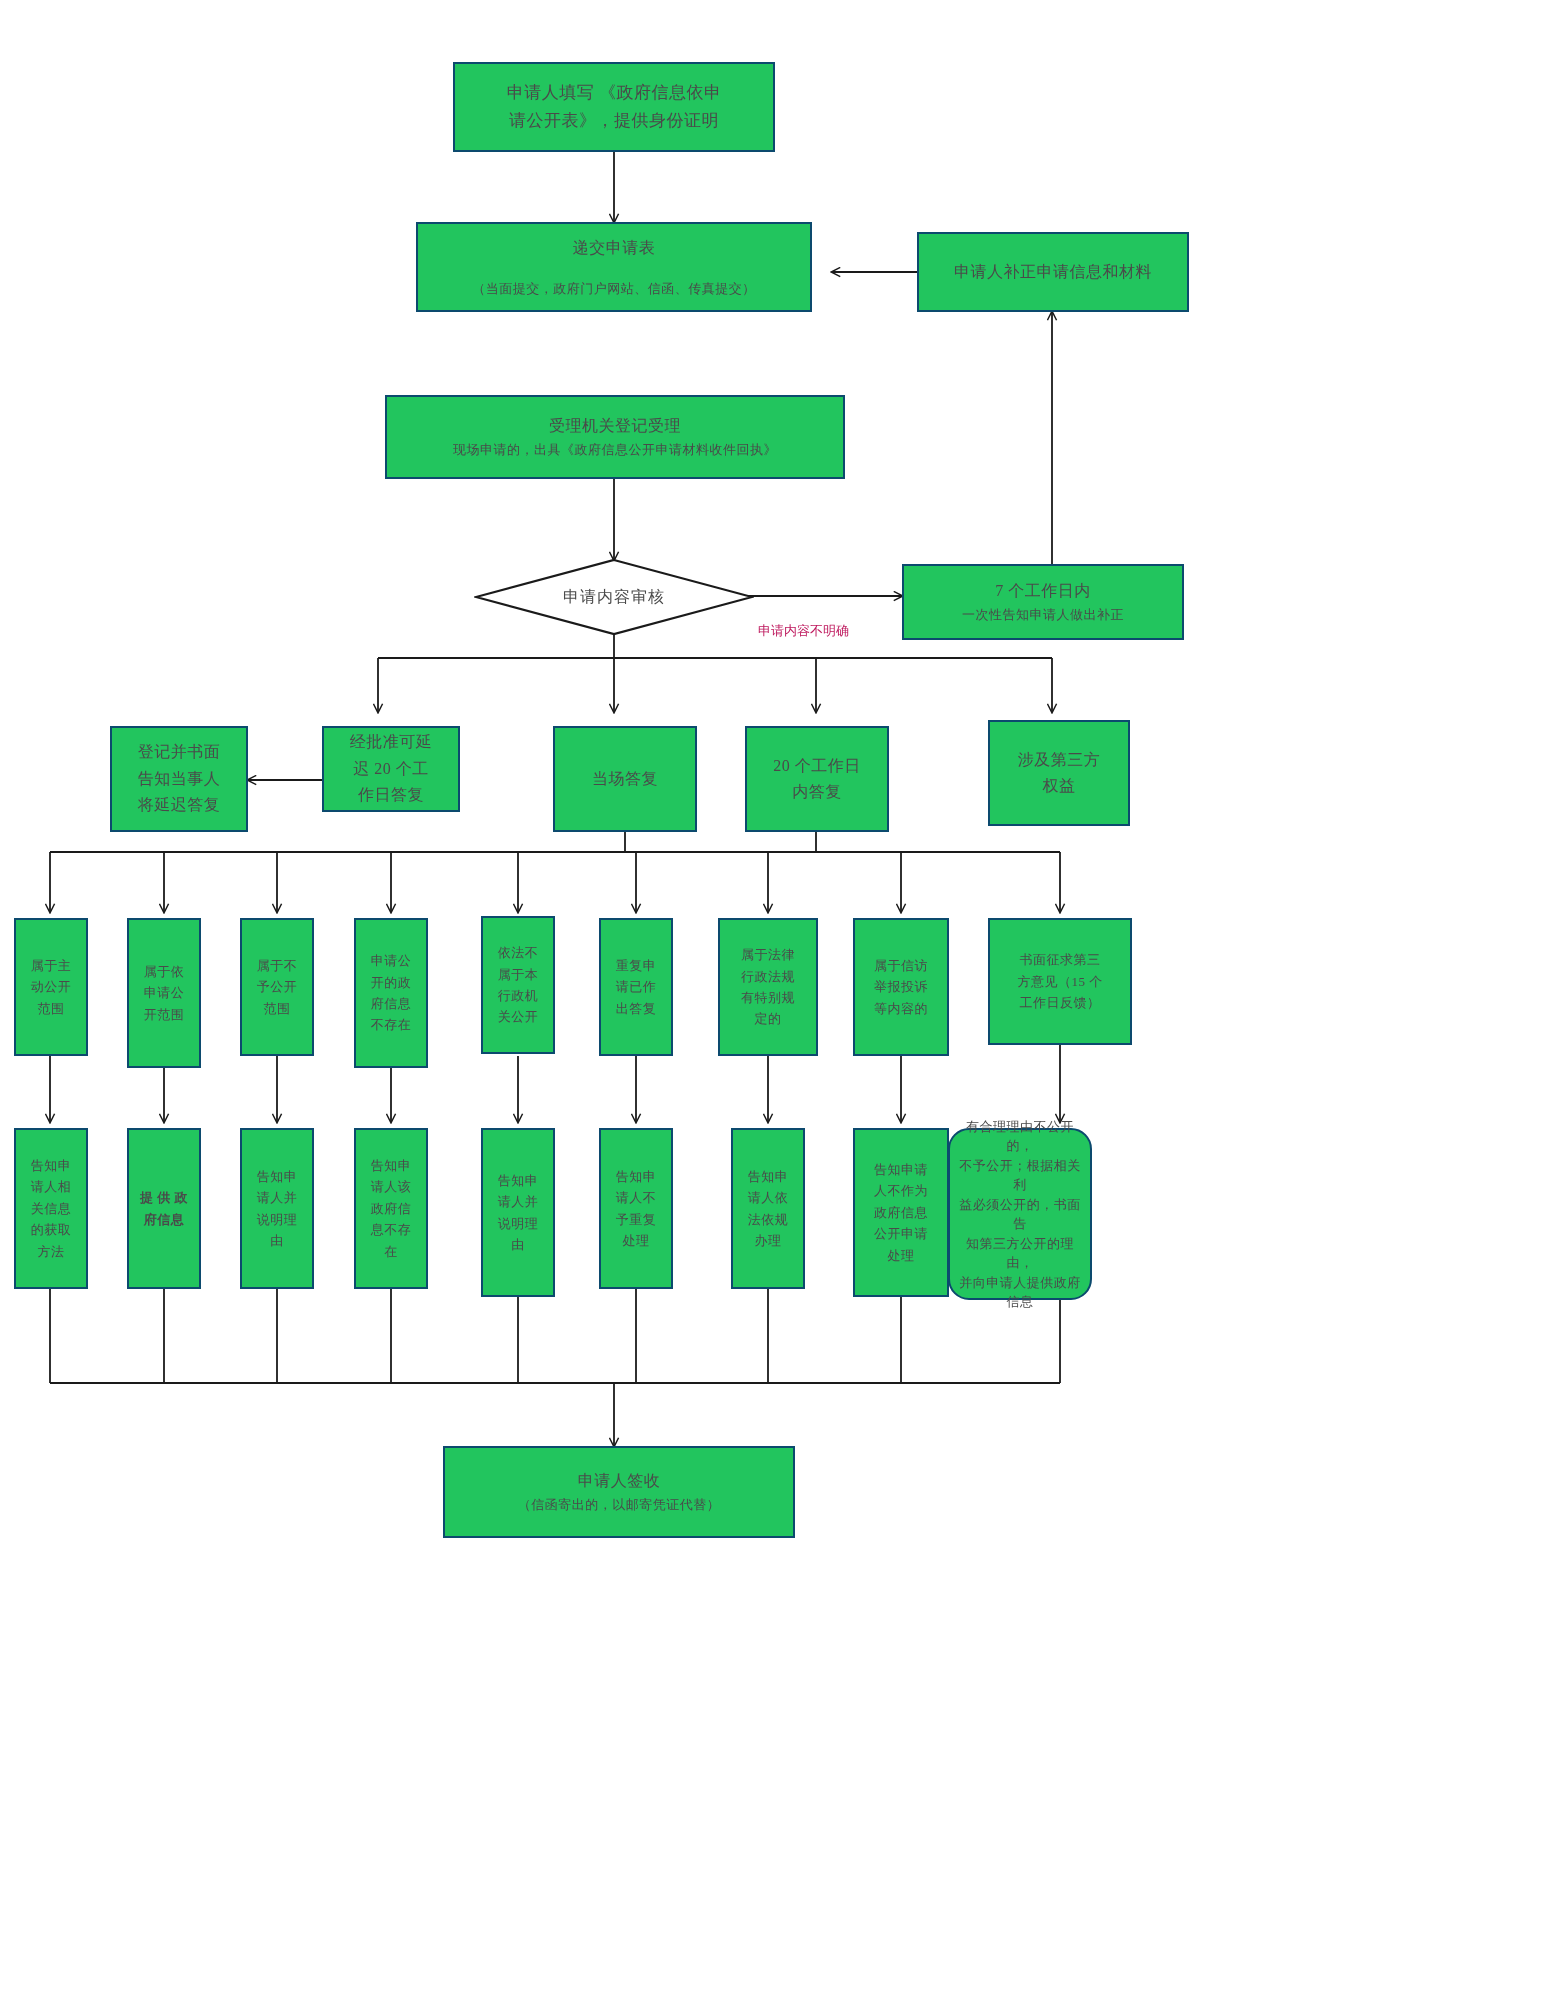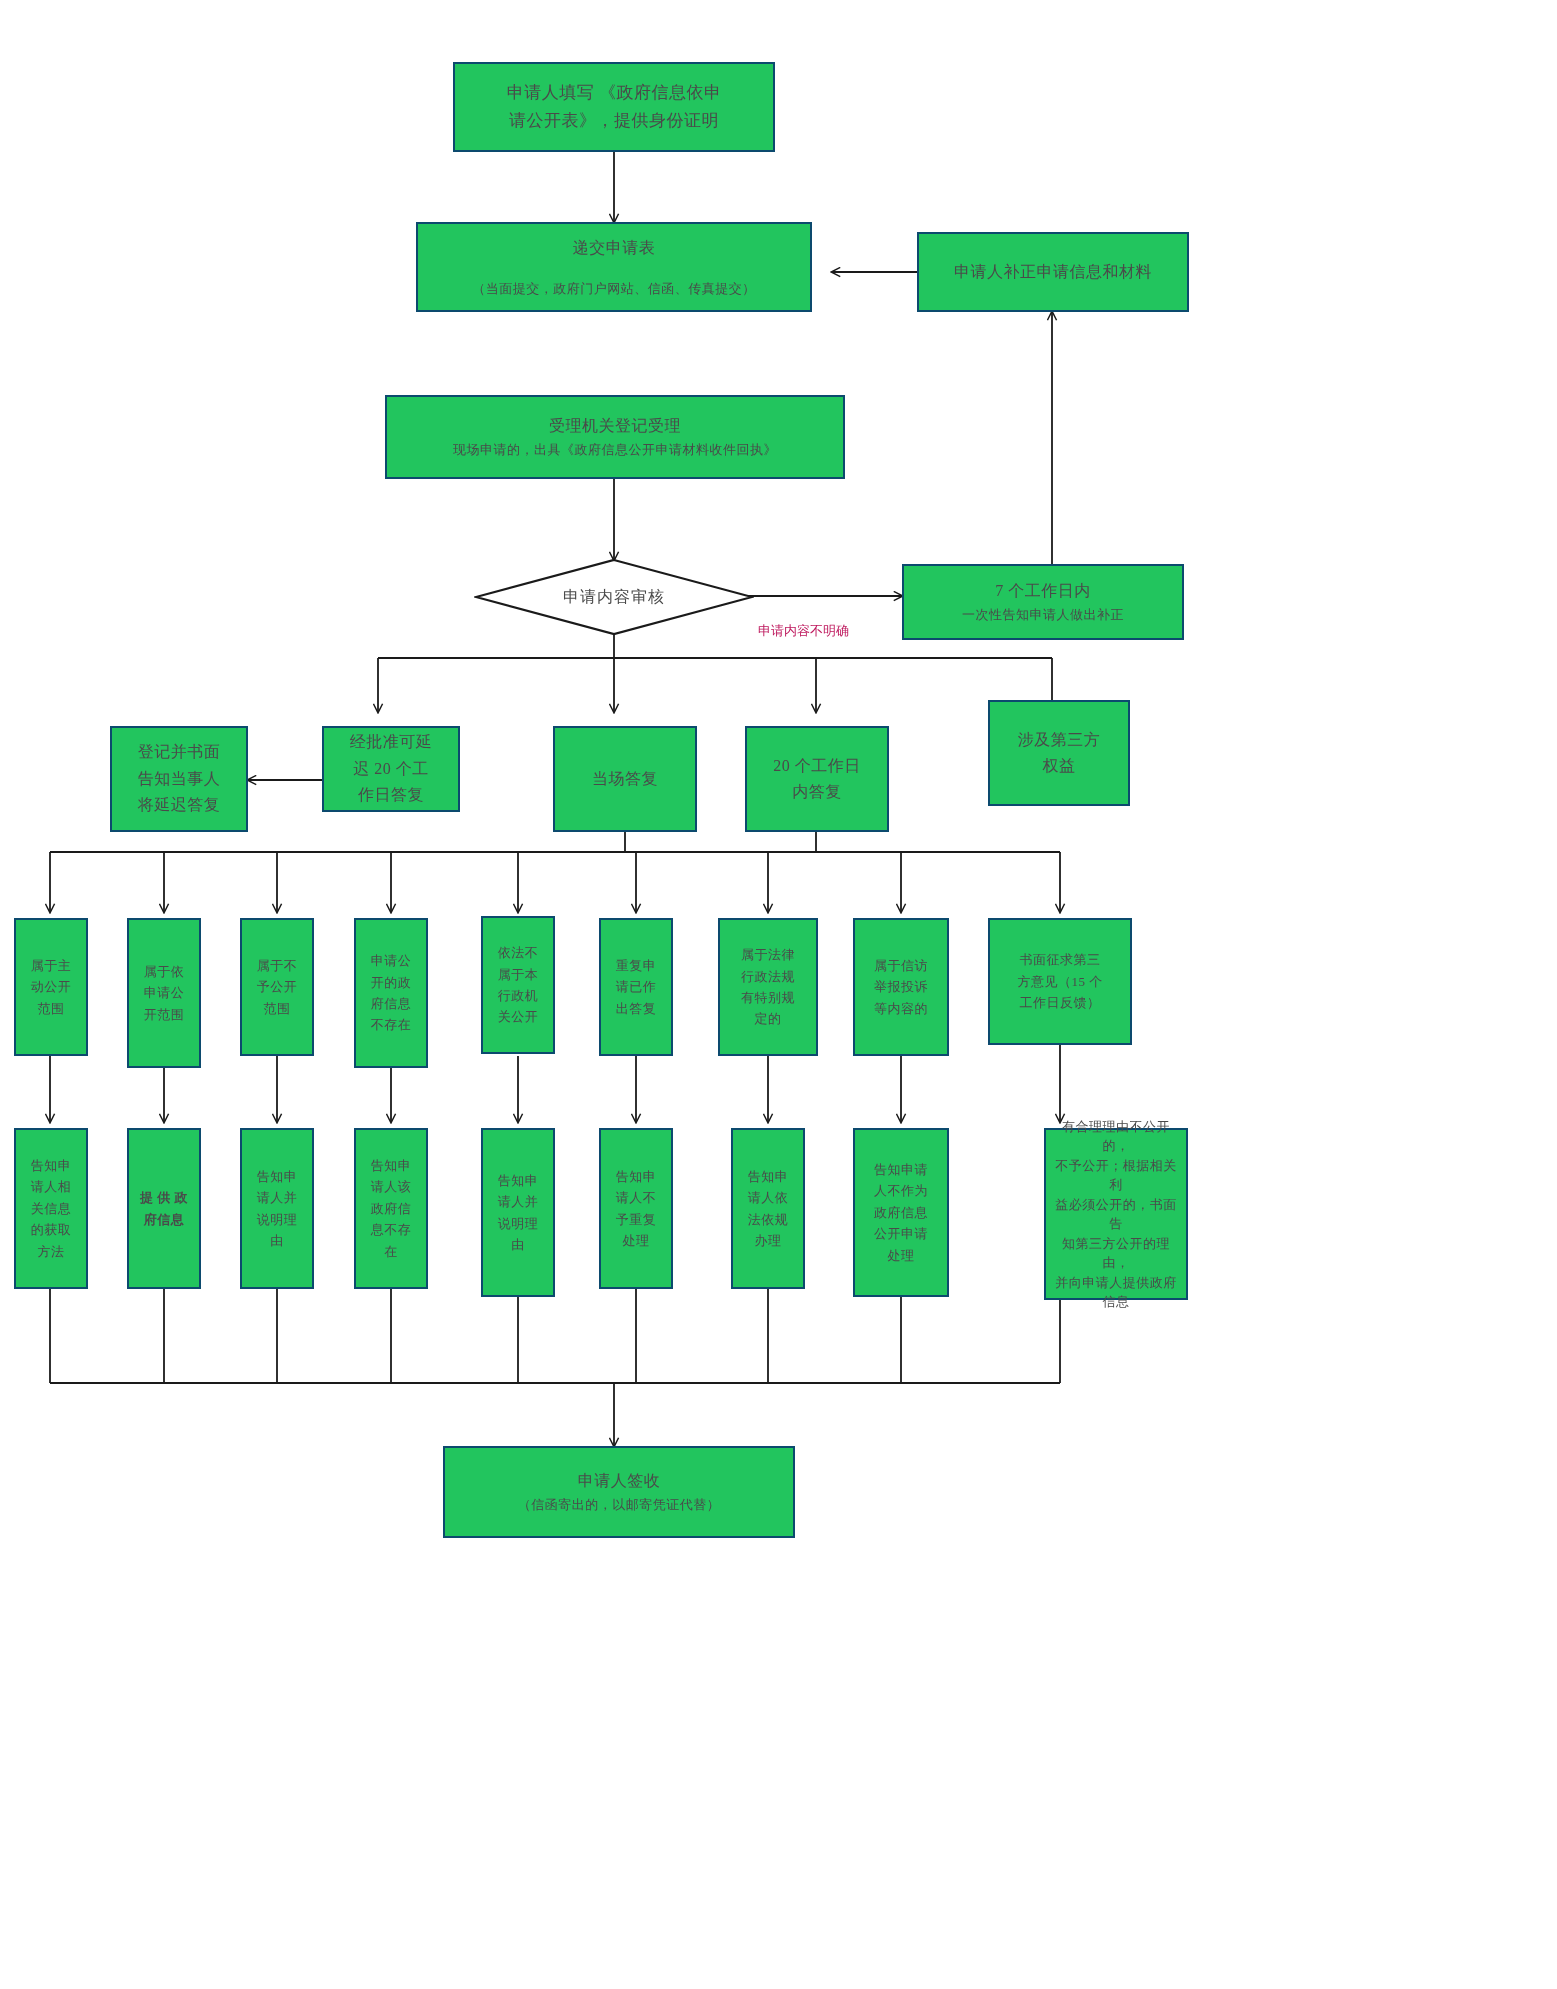--- a/index.html
+++ b/index.html
@@ -129,21 +129,21 @@
 迟 20 个工
 作日答复</span>
   </div>
   <div class="node f16" style="left:553px;top:726px;width:144px;height:106px;">
     <span class="txt" style="white-space:pre-line;">当场答复</span>
   </div>
   <div class="node f16" style="left:745px;top:726px;width:144px;height:106px;">
     <span class="txt" style="white-space:pre-line;">20 个工作日
 内答复</span>
   </div>
-  <div class="node f16" style="left:988px;top:700px;width:142px;height:106px;">
+  <div class="node f16" style="left:988px;top:720px;width:142px;height:106px;">
     <span class="txt" style="white-space:pre-line;">涉及第三方
 权益</span>
   </div>
 
   <div class="node f15" style="left:14px;top:918px;width:74px;height:138px;">
     <span class="txt" style="white-space:pre-line;">属于主
 动公开
 范围</span>
   </div>
   <div class="node f15" style="left:127px;top:918px;width:74px;height:150px;">
@@ -232,21 +232,21 @@
 法依规
 办理</span>
   </div>
   <div class="node f15" style="left:853px;top:1128px;width:96px;height:169px;">
     <span class="txt" style="white-space:pre-line;">告知申请
 人不作为
 政府信息
 公开申请
 处理</span>
   </div>
-  <div class="node f15" style="left:1044px;top:1128px;width:144px;height:172px;">
+  <div class="node f15" style="left:948px;top:1128px;width:144px;height:172px;border-radius:21px;">
     <span class="txt" style="white-space:pre-line;line-height:1.5;">有合理理由不公开的，
 不予公开；根据相关利
 益必须公开的，书面告
 知第三方公开的理由，
 并向申请人提供政府
 信息</span>
   </div>
 
   <div class="node f16" style="left:443px;top:1446px;width:352px;height:92px;flex-direction:column;">
     <span class="txt">申请人签收</span>

